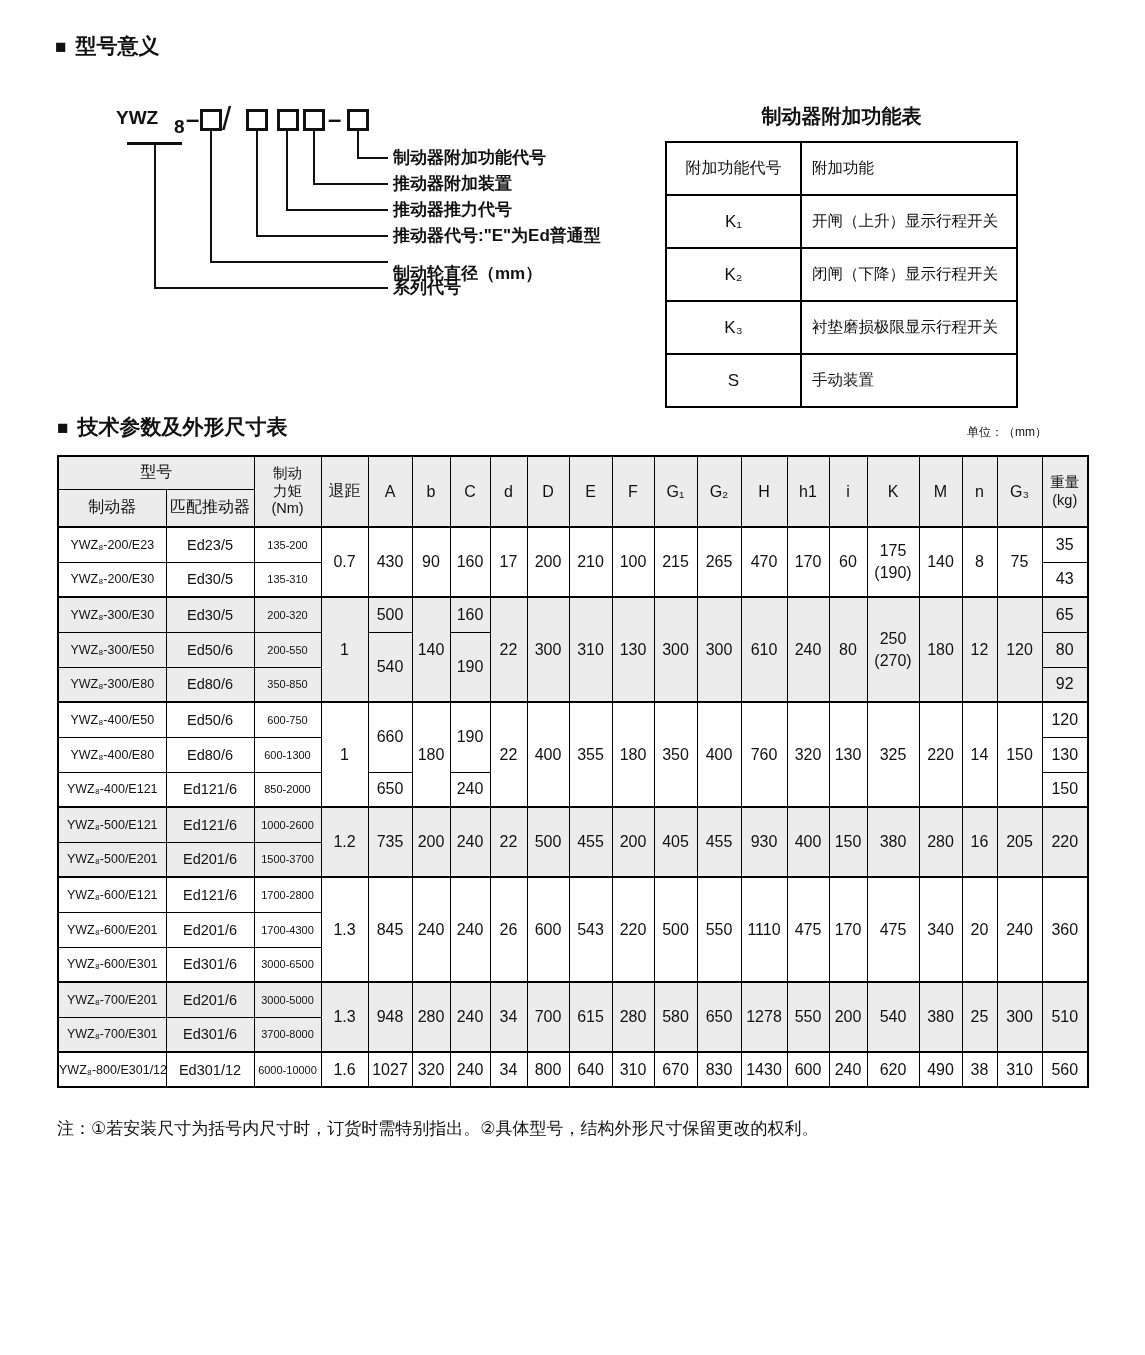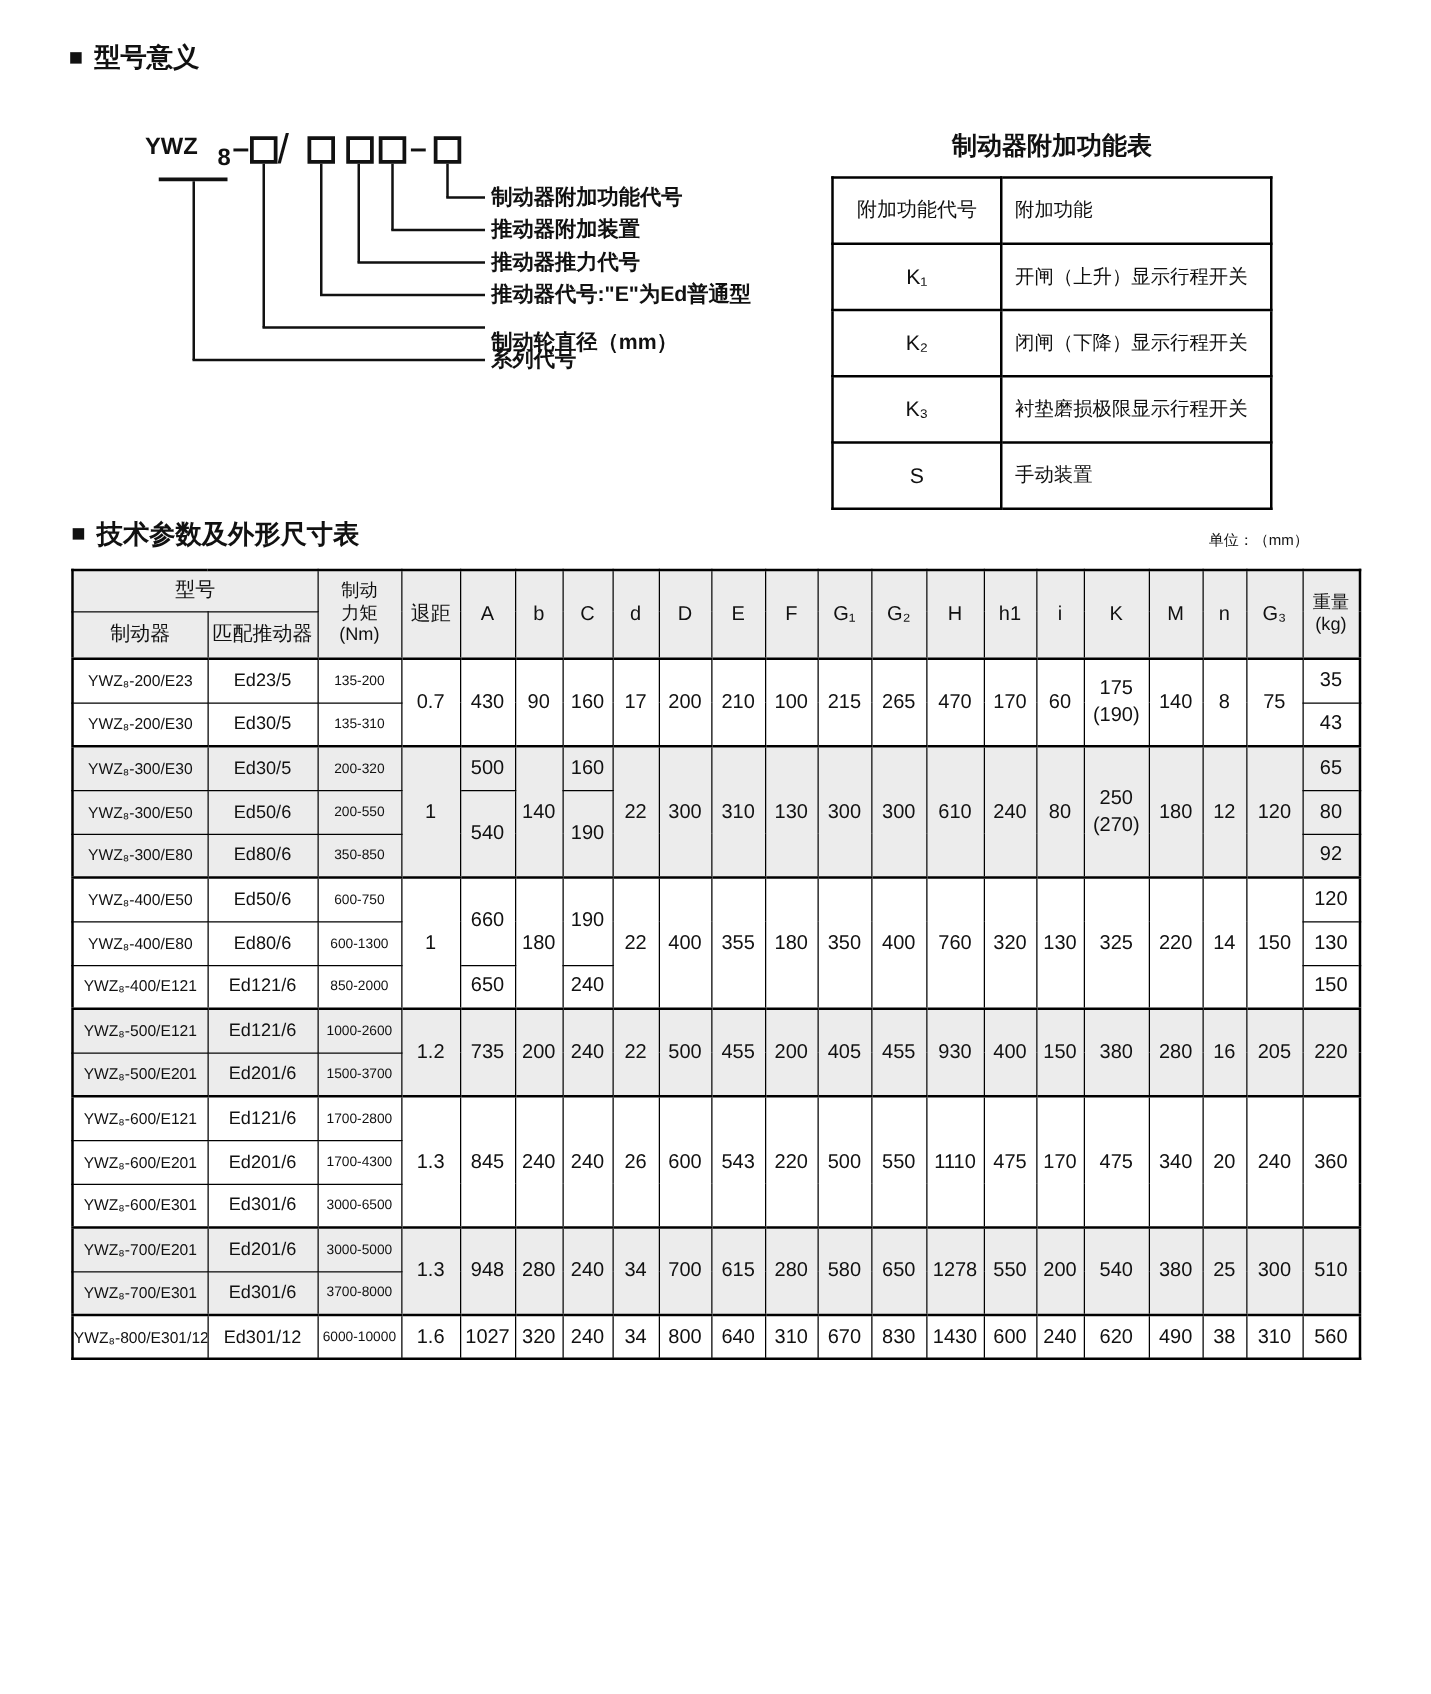--- a/index.html
+++ b/index.html
@@ -401,14 +401,15 @@
             <td>620</td>
             <td>490</td>
             <td>38</td>
             <td>310</td>
             <td>560</td>
           </tr>
         </tbody>
     </table>
   </div>
 
+  <div id="note">注：①若安装尺寸为括号内尺寸时，订货时需特别指出。②具体型号，结构外形尺寸保留更改的权利。</div>
 
 </div>
 
 </body></html>

